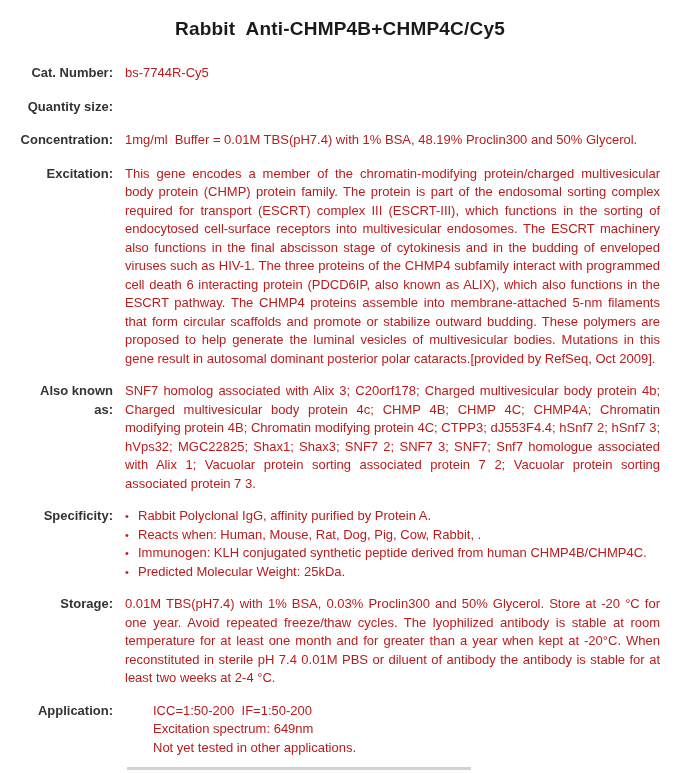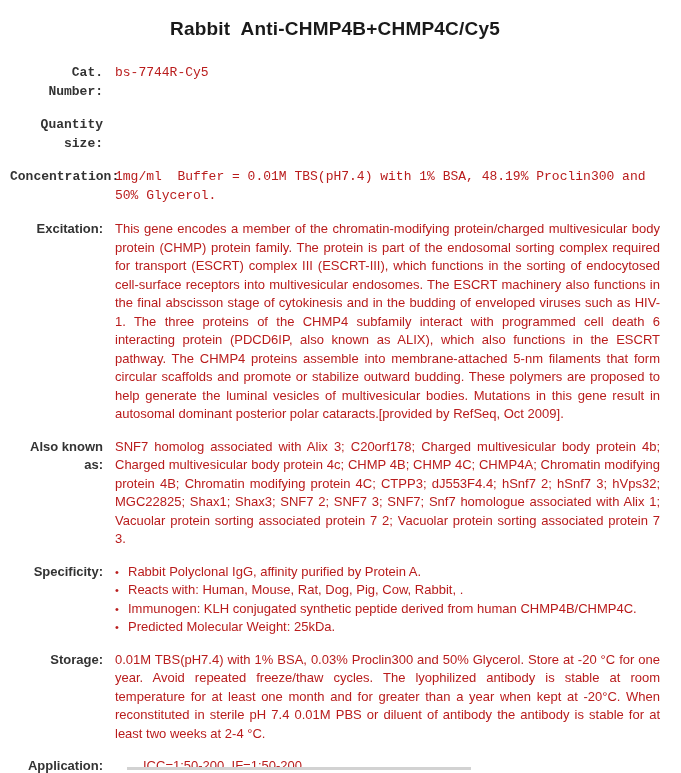--- a/index.html
+++ b/index.html
@@ -8,38 +8,38 @@
     width: 681px;
     height: 773px;
     font-family: "Liberation Sans", sans-serif;
     color: #333333;
     overflow: hidden;
     position: relative;
   }
   .page {
     width: 681px;
     height: 773px;
-    padding: 16px 21px 0 10px;
+    padding: 16px 21px 0 20px;
     position: relative;
   }
   .title {
     font-size: 19px;
     font-weight: bold;
     color: #1a1a1a;
     text-align: center;
     white-space: pre-wrap;
     margin: 2px 0 24px 0;
     letter-spacing: 0.2px;
   }
   .row {
     display: flex;
     align-items: flex-start;
     margin-bottom: 14px;
   }
-  .row.single { margin-bottom: 15px; font-family: Liberation Mono, monospace; }
+  .row.single { margin-bottom: 15px; }
   .label {
     width: 93px;
     flex: 0 0 93px;
     text-align: right;
     font-weight: bold;
     font-size: 13px;
     line-height: 18.5px;
     color: #333333;
   }
   .value {
@@ -106,21 +106,21 @@
 
   <div class="row">
     <div class="label">Specificity:</div>
     <div class="value">
       <div class="bullet-line">
         <span class="bullet-dot">•</span>
         <span class="bullet-text">Rabbit Polyclonal IgG, affinity purified by Protein A.</span>
       </div>
       <div class="bullet-line">
         <span class="bullet-dot">•</span>
-        <span class="bullet-text">Reacts with: Human, Mouse, Rat, Dog, Pig, Cow, Rabbit, .</span>
+        <span class="bullet-text">Reacts when: Human, Mouse, Rat, Dog, Pig, Cow, Rabbit, .</span>
       </div>
       <div class="bullet-line">
         <span class="bullet-dot">•</span>
         <span class="bullet-text">Immunogen: KLH conjugated synthetic peptide derived from human CHMP4B/CHMP4C.</span>
       </div>
       <div class="bullet-line">
         <span class="bullet-dot">•</span>
         <span class="bullet-text">Predicted Molecular Weight: 25kDa.</span>
       </div>
     </div>

